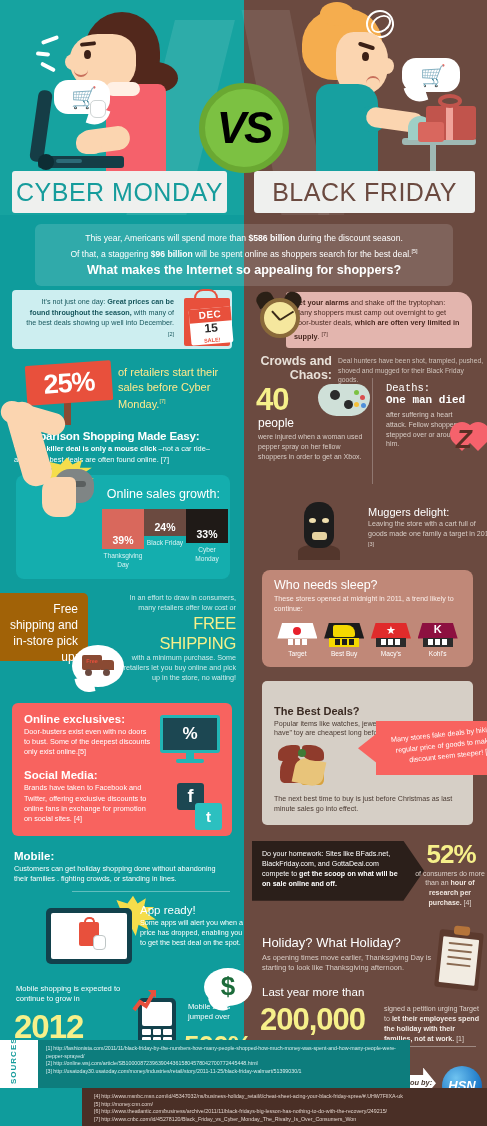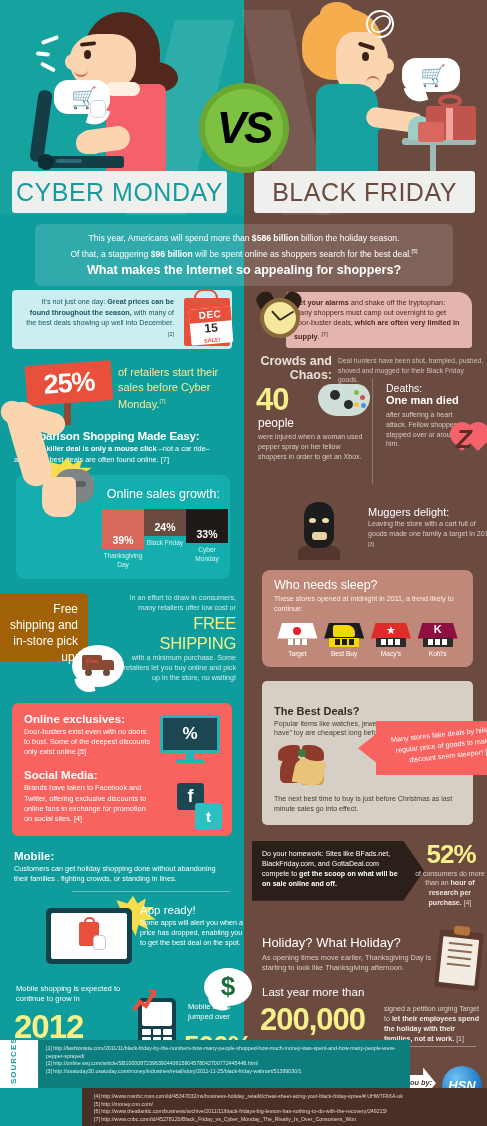--- a/index.html
+++ b/index.html
@@ -231,21 +231,21 @@
   .gamepad { position:absolute; left:74px; top:2px; width:52px; height:32px; background:#cfe0d8; border-radius:16px 16px 22px 22px;}
   .gp-d1,.gp-d2,.gp-d3,.gp-d4{position:absolute; border-radius:50%;}
   .gp-d1{left:86px; top:8px; width:10px; height:10px; background:#2b2b2b;}
   .gp-d2{left:100px; top:18px; width:9px; height:9px; background:#2b2b2b;}
   .gp-d3{left:110px; top:8px; width:5px; height:5px; background:#7cc142;}
   .gp-d4{left:116px; top:13px; width:5px; height:5px; background:#d94f4f;}
   .gp-d5{position:absolute; left:110px; top:20px; width:5px; height:5px; background:#f5c13a; border-radius:50%;}
   .gp-d6{position:absolute; left:117px; top:21px; width:5px; height:5px; background:#4f8fd9; border-radius:50%;}
   .vdiv { position:absolute; left:128px; top:-4px; width:1px; height:106px; background:rgba(255,255,255,.25);}
   .deaths { position:absolute; left:142px; top:0; width:96px; color:#fff;}
-  .deaths h4 { font-size:10.5px; font-weight:normal;}
+  .deaths h4 { font-size:10.5px; font-weight:normal;font-family:Liberation Mono, monospace;}
   .deaths h4.b { font-weight:bold; font-size:11px;}
   .deaths p { color:#d8cdc6; font-size:7px; line-height:9.8px; margin-top:4px; width:78px;}
   .heart { position:absolute; left:206px; top:36px; width:42px; height:40px;}
   .heart-l { position:absolute; left:0; top:4px; width:24px; height:24px; background:#f5626c; border-radius:50% 50% 0 50%; transform:rotate(45deg);}
   .heart-r { position:absolute; left:16px; top:4px; width:24px; height:24px; background:#f5626c; border-radius:50% 50% 50% 0; transform:rotate(-45deg);}
   .zig { position:absolute; left:6px; top:6px; width:32px; height:28px; color:#5a2f24; font-size:26px; font-weight:bold; font-style:italic;}
 
   .mugger { position:relative; margin-top:2px; height:62px;}
   .mask { position:absolute; left:52px; top:0; width:46px; height:58px;}
   .mask-sh { position:absolute; left:2px; top:42px; width:42px; height:16px; background:#53362c; border-radius:50% 50% 0 0;}
@@ -407,21 +407,21 @@
     <div class="plate plate-l">
       <span>CYBER MONDAY</span>
     </div>
     <div class="plate plate-r">
       <span>BLACK FRIDAY</span>
     </div>
   </div>
 
   <div class="intro">
     <p>
-      <span>This year, Americans will spend more than </span><b>$586 billion</b><span> billion the holiday season.</span>
+      <span>This year, Americans will spend more than </span><b>$586 billion</b><span> during the discount season.</span>
     </p>
     <p>
       <span>Of that, a staggering </span><b>$96 billion</b><span> will be spent online as shoppers search for the best deal.</span><span class="sup">[5]</span>
     </p>
     <p class="q">What makes the Internet so appealing for shoppers?</p>
   </div>
 
   <div class="col-l">
 
     <div class="tipbox">

